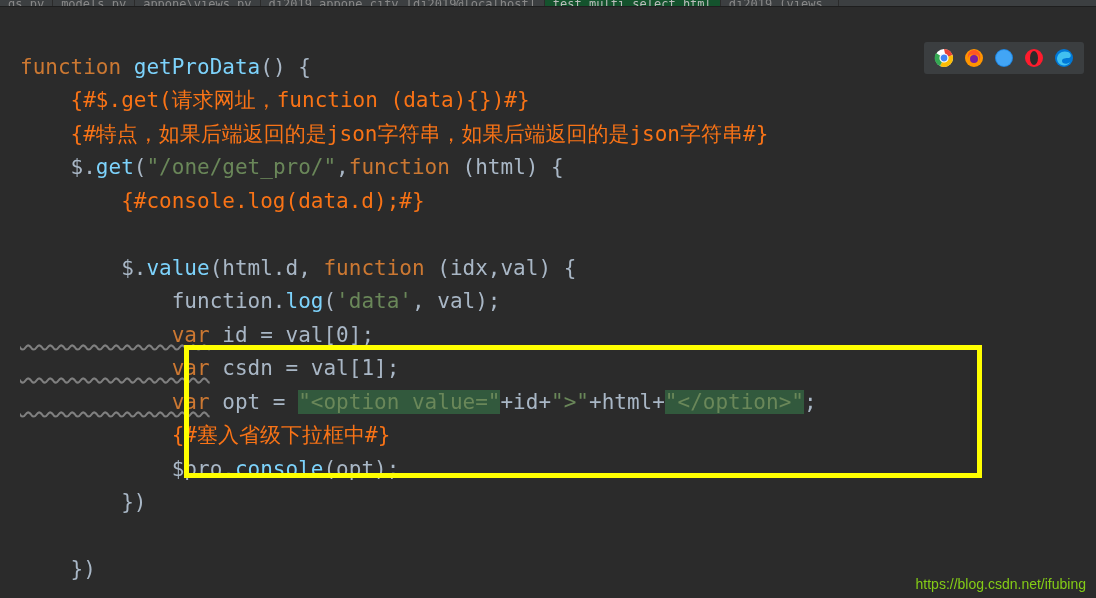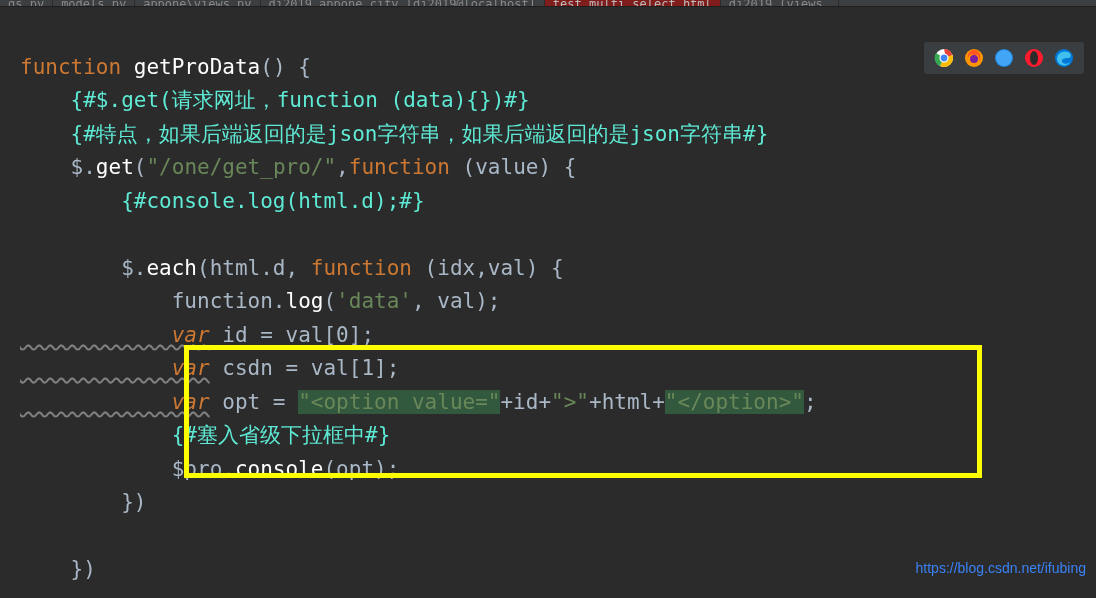--- a/index.html
+++ b/index.html
@@ -23,37 +23,37 @@
       padding: 0 8px;
       height: 7px;
       display: flex;
       align-items: center;
       font-size: 12px;
       color: #888;
       border-right: 1px solid #2b2b2b;
       white-space: nowrap;
     }
     .tab.active {
-      background: #7f1d1d;
+      background: #14532d;
       color: #bbb;
       text-decoration: underline;
     }
     .editor {
       font-size: 21px;
       line-height: 33.5px;
       padding: 10px 0 0 20px;
       white-space: pre;
       font-family: "Consolas","Menlo",monospace;
       position: relative;
     }
     .kw-orange { color: #cc7832; text-align: center; }
-    .fn-yellow { color: #ffffff; }
-    .comment-gray { color: #5eead4; }
+    .fn-yellow { color: #7dd3fc; }
+    .comment-gray { color: #f97316; }
     .string-green { color: #6a8759; }
-    .wavy { text-decoration: underline wavy #808080; text-underline-offset: 2px; font-style: italic;}
+    .wavy { text-decoration: underline wavy #808080; text-underline-offset: 2px;}
     .highlight-box {
       position: absolute;
       border: 5px solid #ffff00;
       left: 184px;
       top: 345px;
       width: 798px;
       height: 133px;
       pointer-events: none;
     }
     .bg-match {
@@ -72,23 +72,23 @@
     .ico {
       width: 20px;
       height: 20px;
       border-radius: 50%;
       display: flex;
       align-items: center;
       justify-content: center;
     }
     .watermark {
       position: absolute;
-      bottom: 22px;
+      bottom: 6px;
       right: 10px;
-      color: #3b82f6;
+      color: #84cc16;
       font-size: 14px;
       font-family: Arial, sans-serif;
     }
   </style>
 </head>
 <body>
 
 <div class="tabs">
   <div class="tab">
       <span>gs.py</span>
@@ -107,24 +107,24 @@
     </div>
   <div class="tab">
       <span>dj2019 (views.</span>
     </div>
 </div>
 
 <div class="editor">
 <span class="kw-orange">function </span><span class="fn-yellow">getProData</span><span>() {</span>
 <span class="comment-gray">    {#$.get(请求网址，function (data){})#}</span>
 <span class="comment-gray">    {#特点，如果后端返回的是json字符串，如果后端返回的是json字符串#}</span>
-<span>    $.</span><span class="fn-yellow">get</span><span>(</span><span class="string-green">"/one/get_pro/"</span><span>,</span><span class="kw-orange">function </span><span>(value) {</span>
-<span class="comment-gray">        {#console.log(html.d);#}</span>
+<span>    $.</span><span class="fn-yellow">get</span><span>(</span><span class="string-green">"/one/get_pro/"</span><span>,</span><span class="kw-orange">function </span><span>(html) {</span>
+<span class="comment-gray">        {#console.log(data.d);#}</span>
 <span></span>
-<span>        $.</span><span class="fn-yellow">each</span><span>(html.d, </span><span class="kw-orange">function </span><span>(idx,val) {</span>
+<span>        $.</span><span class="fn-yellow">value</span><span>(html.d, </span><span class="kw-orange">function </span><span>(idx,val) {</span>
 <span>            function.</span><span class="fn-yellow">log</span><span>(</span><span class="string-green">'data'</span><span>, val);</span>
 <span class="kw-orange wavy">            var</span><span> id = val[</span><span>0</span><span>];</span>
 <span class="kw-orange wavy">            var</span><span> csdn = val[</span><span>1</span><span>];</span>
 <span class="kw-orange wavy">            var</span><span> opt = </span><span class="string-green bg-match">"&lt;option value="</span><span>+id+</span><span class="string-green">"&gt;"</span><span>+html+</span><span class="string-green bg-match">"&lt;/option&gt;"</span><span>;</span>
 <span class="comment-gray">            {#塞入省级下拉框中#}</span>
 <span>            $pro.</span><span class="fn-yellow">console</span><span>(opt);</span>
 <span>        })</span>
 <span></span>
 <span>    })</span>
 </div>

